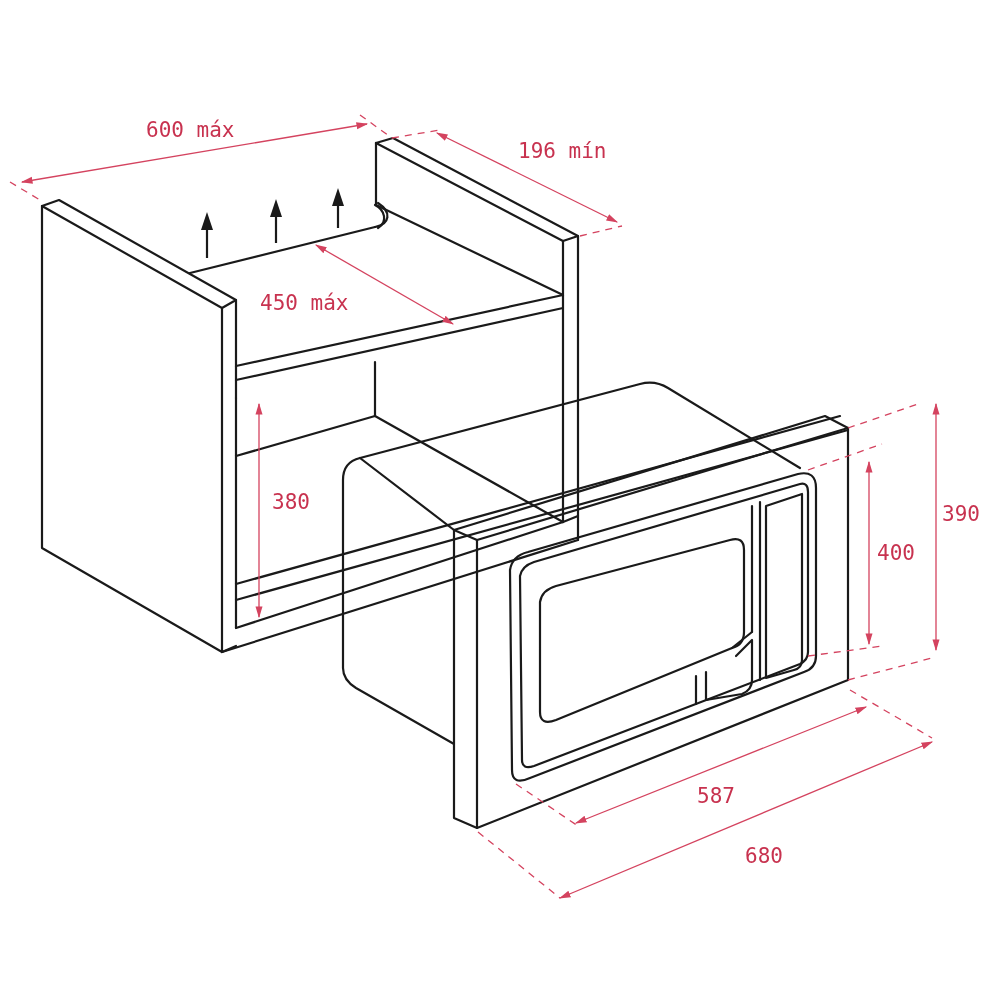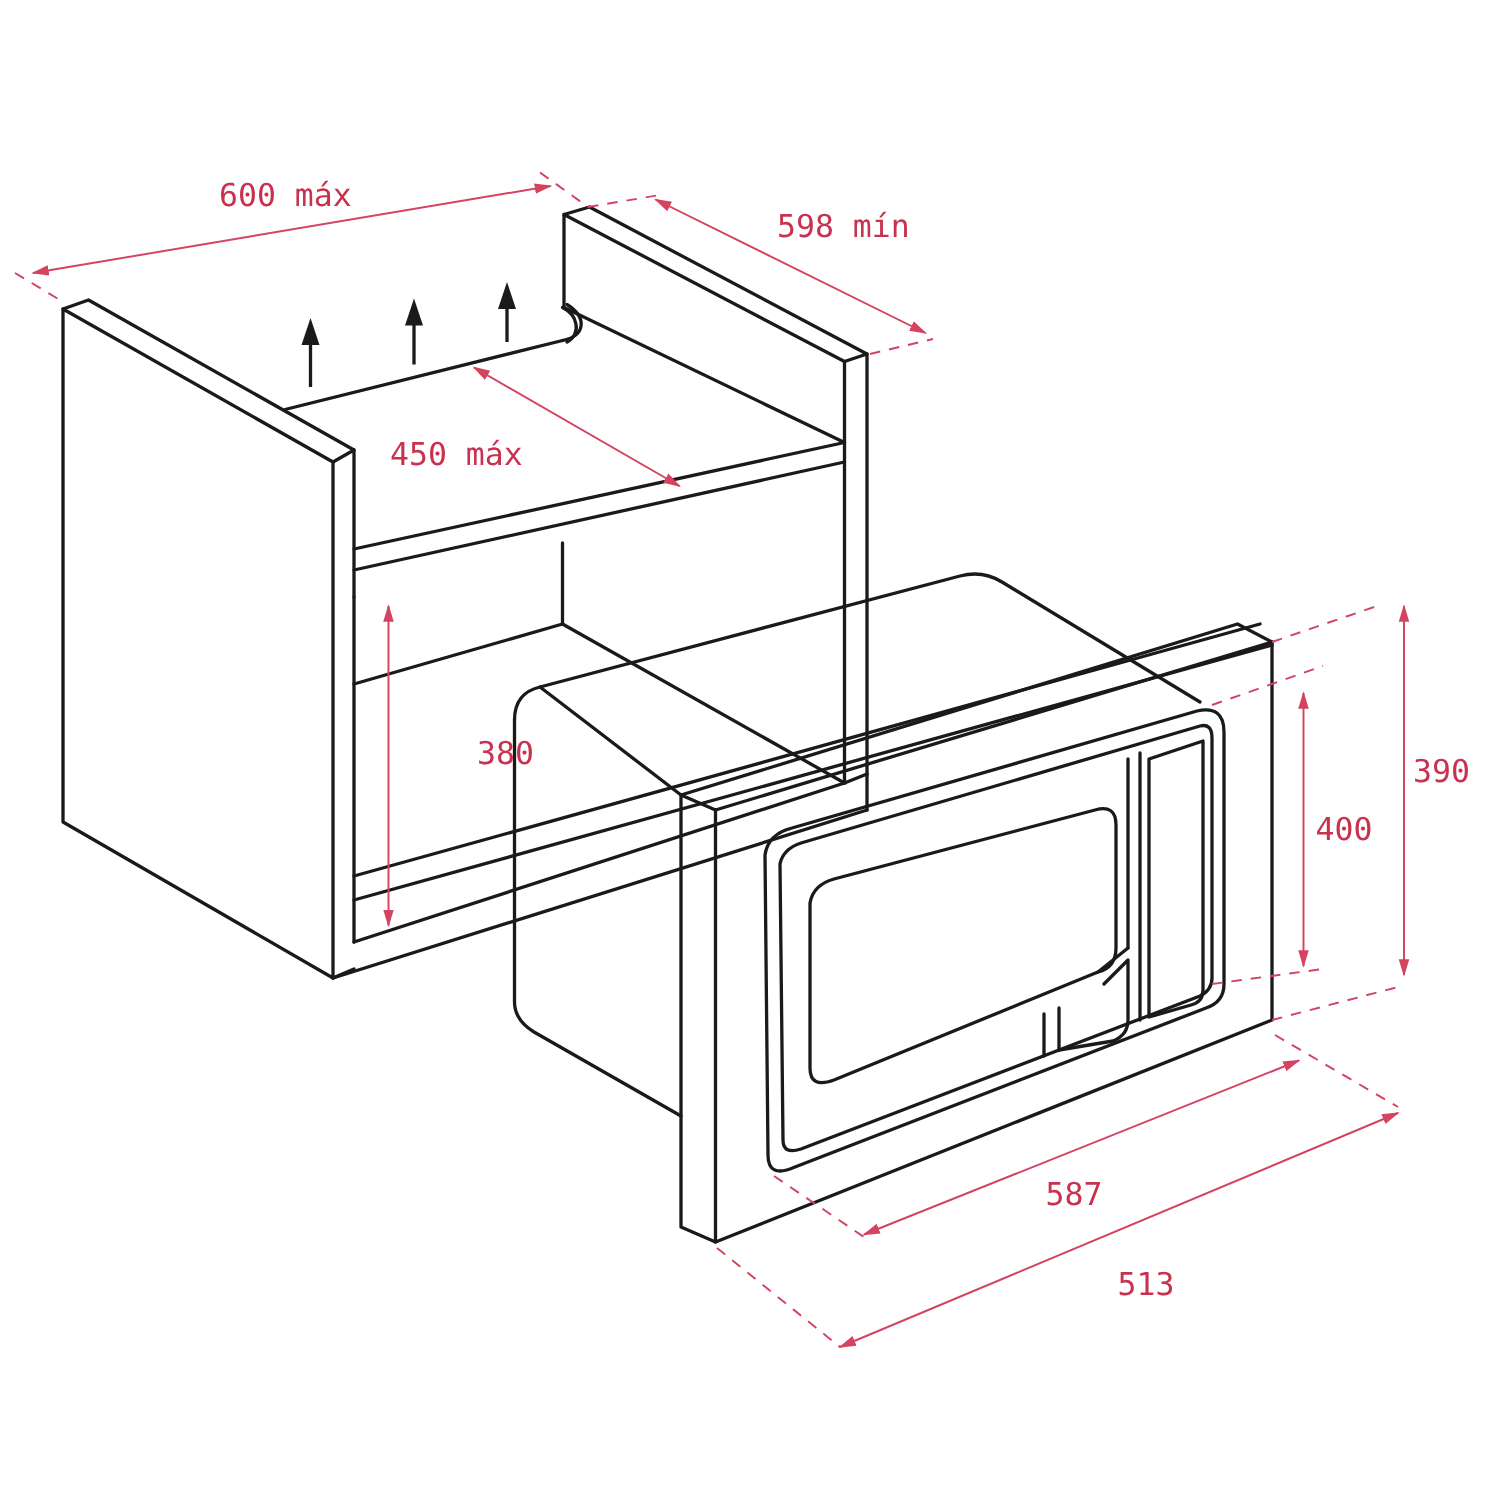--- a/index.html
+++ b/index.html
@@ -135,20 +135,20 @@
     <line class="ext" x1="516" y1="784" x2="578" y2="826"></line>
     <line class="ext" x1="850" y1="690" x2="932" y2="738"></line>
     <line class="dim" x1="576" y1="823" x2="866" y2="707" marker-start="url(#ar)" marker-end="url(#ar)"></line>
 
     <line class="ext" x1="478" y1="832" x2="560" y2="898"></line>
     <line class="dim" x1="560" y1="898" x2="932" y2="742" marker-start="url(#ar)" marker-end="url(#ar)"></line>
   </g>
 </svg>
 
 <div class="lbl" style="left:126px; top:120px;margin-left:20px;">600 máx</div>
-<div class="lbl" style="left:518px; top:141px;">598 mín</div>
+<div class="lbl" style="left:518px; top:141px;">196 mín</div>
 <div class="lbl" style="left:260px; top:293px;">450 máx</div>
-<div class="lbl" style="left:272px; top:492px;margin-left:46px;">380</div>
+<div class="lbl" style="left:272px; top:492px;">380</div>
 <div class="lbl" style="left:877px; top:543px;">400</div>
 <div class="lbl" style="left:942px; top:504px;">390</div>
 <div class="lbl" style="left:697px; top:786px;">587</div>
-<div class="lbl" style="left:745px; top:846px;">513</div>
+<div class="lbl" style="left:745px; top:846px;">680</div>
 </div>
 
 </body></html>

